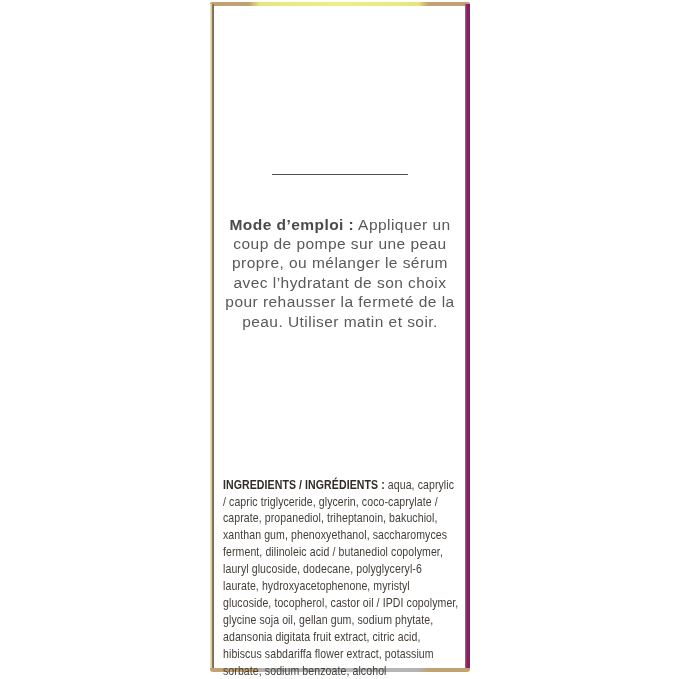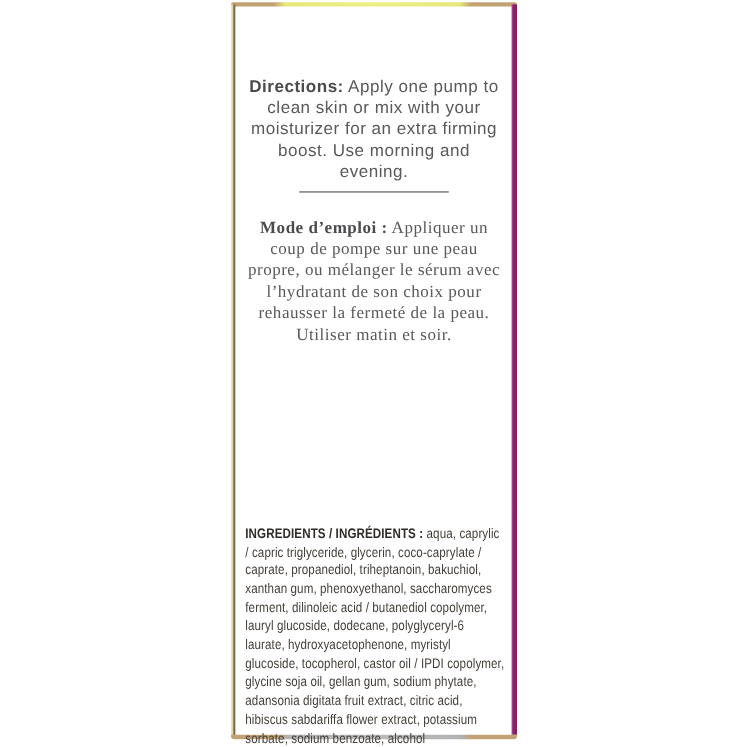--- a/index.html
+++ b/index.html
@@ -67,21 +67,21 @@
     color: #58595b;
     font-size: 15.5px;
     line-height: 19.4px;
     letter-spacing: 0.45px;
   }
   .dir-block .lead {
     font-weight: bold;
     color: #4a4b4d;
   }
   .block-en { top: 52px; }
-  .block-fr { top: 180px; font-family: Liberation Serif, serif; }
+  .block-fr { top: 197px; }
   .divider {
     position: absolute;
     top: 172px;
     left: 62px;
     width: 136px;
     height: 0;
     border-top: 1.6px solid #4d4d4f;
   }
   .ingredients {
     position: absolute;
@@ -105,21 +105,20 @@
 <body>
 
 <div class="canvas">
   <div class="package">
 
     <div class="edge-top"></div>
     <div class="edge-left"></div>
     <div class="edge-right"></div>
     <div class="edge-bottom"></div>
 
-    <p class="dir-block block-en"><span class="lead">Directions:</span> <span>Apply one pump to clean skin or mix with your moisturizer for an extra firming boost. Use morning and evening.</span></p>
 
     <div class="divider"></div>
 
     <p class="dir-block block-fr"><span class="lead">Mode d’emploi :</span> <span>Appliquer un coup de pompe sur une peau propre, ou mélanger le sérum avec l’hydratant de son choix pour rehausser la fermeté de la peau. Utiliser matin et soir.</span></p>
 
     <p class="ingredients"><span class="lead">INGREDIENTS / INGRÉDIENTS :</span> <span>aqua, caprylic / capric triglyceride, glycerin, coco-caprylate / caprate, propanediol, triheptanoin, bakuchiol, xanthan gum, phenoxyethanol, saccharomyces ferment, dilinoleic acid / butanediol copolymer, lauryl glucoside, dodecane, polyglyceryl-6 laurate, hydroxyacetophenone, myristyl glucoside, tocopherol, castor oil / IPDI copolymer, glycine soja oil, gellan gum, sodium phytate, adansonia digitata fruit extract, citric acid, hibiscus sabdariffa flower extract, potassium sorbate, sodium benzoate, alcohol</span></p>
 
   </div>
 </div>
 

